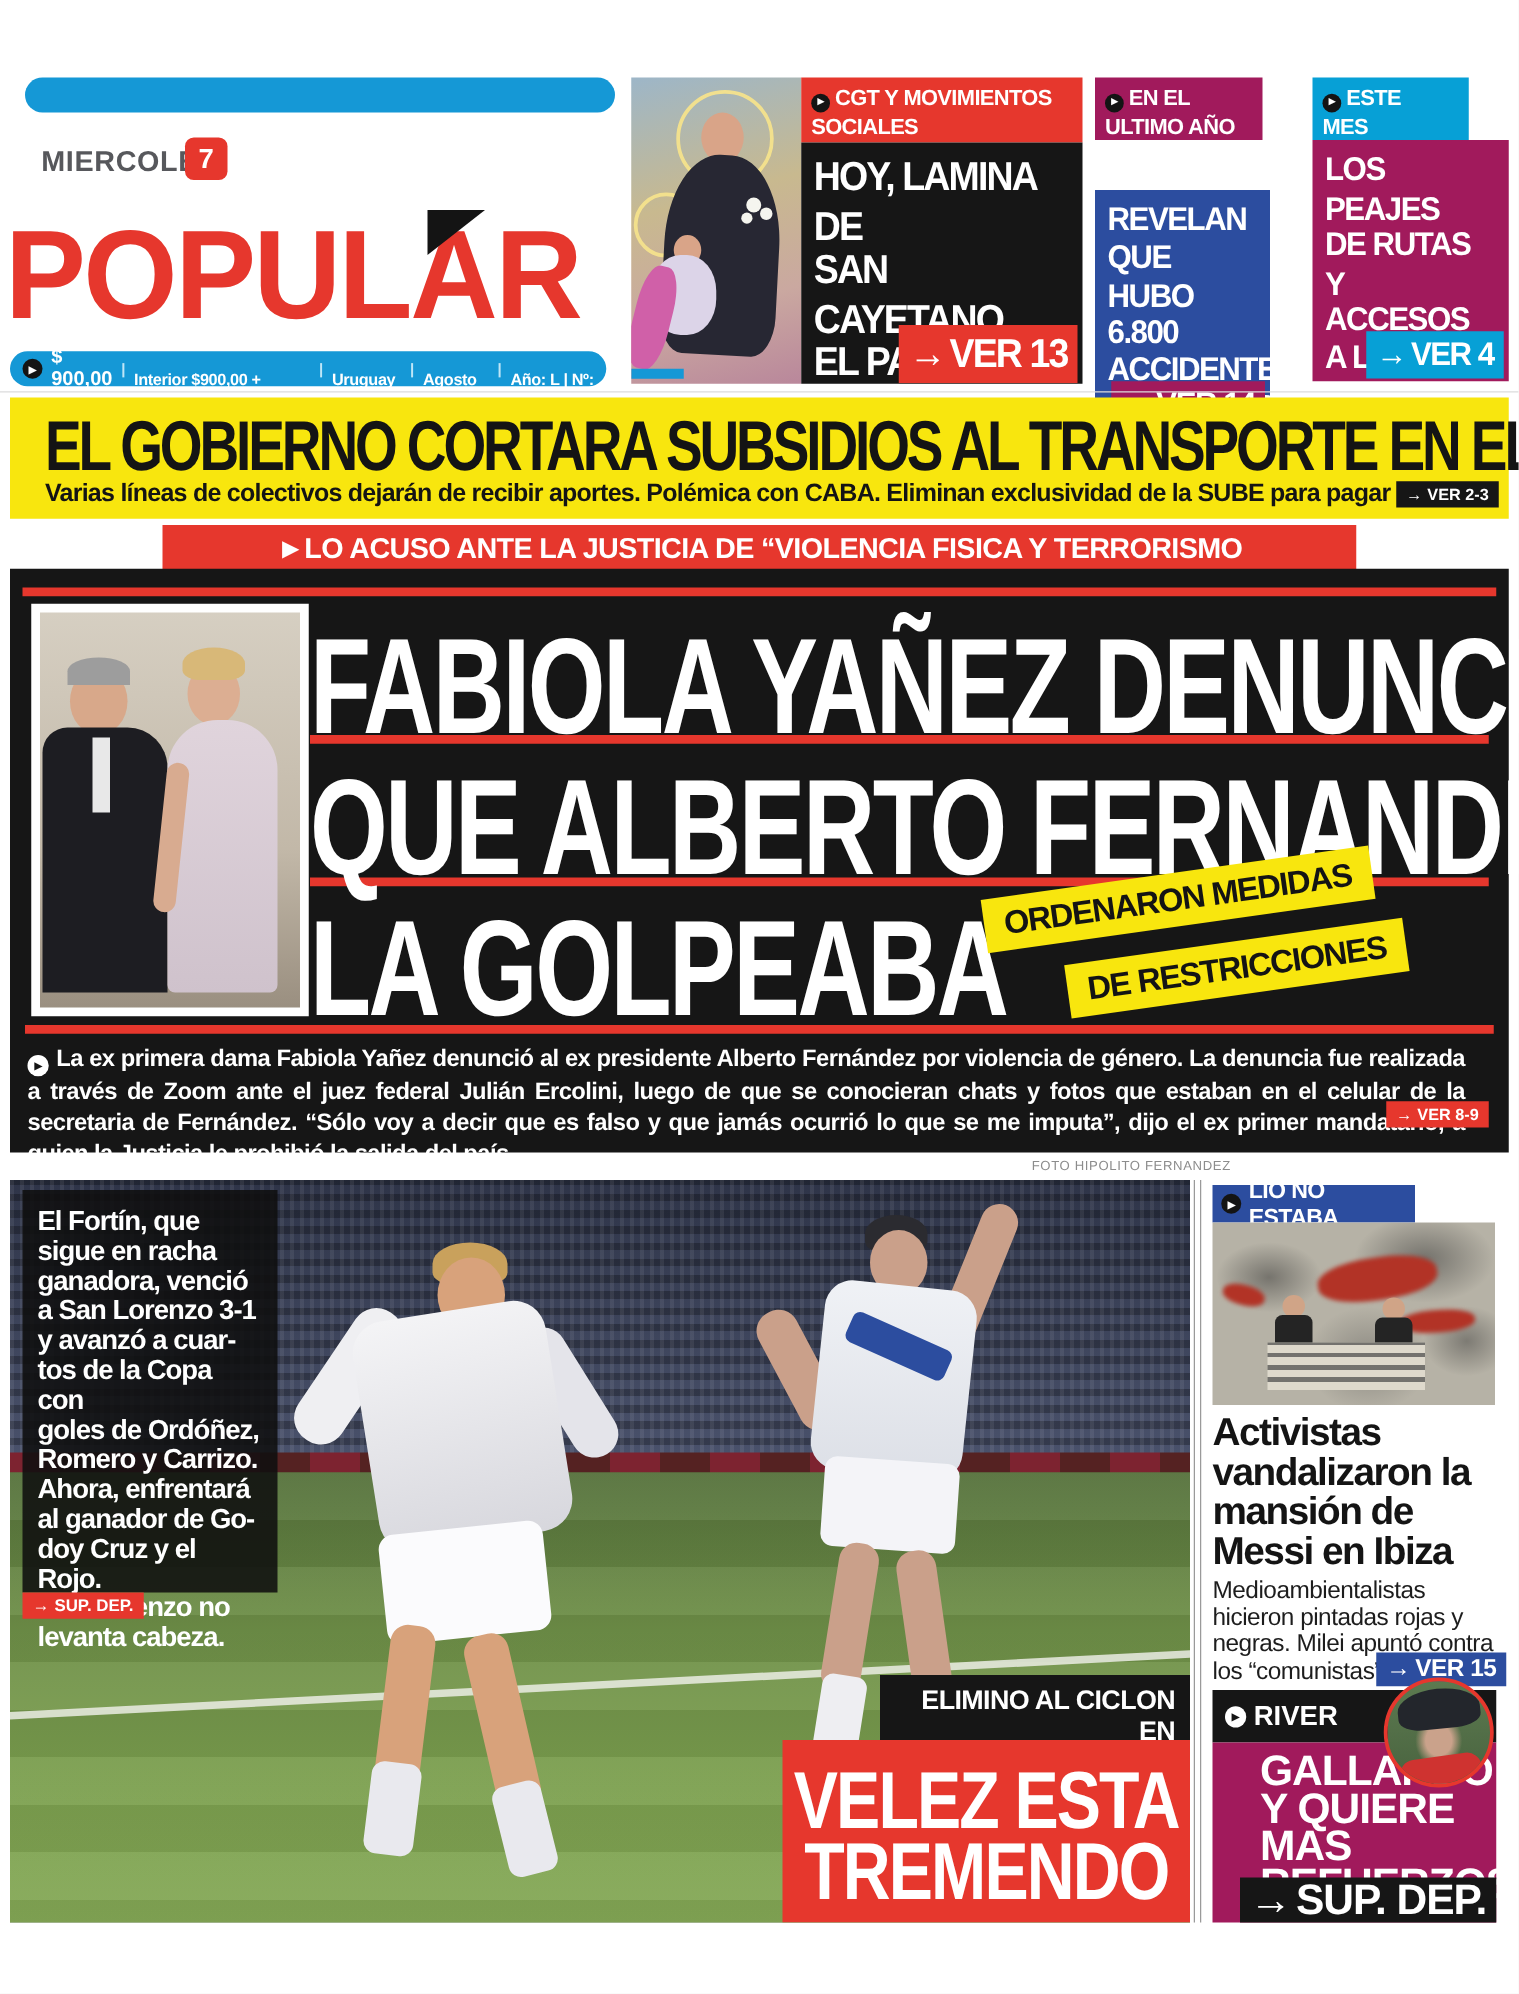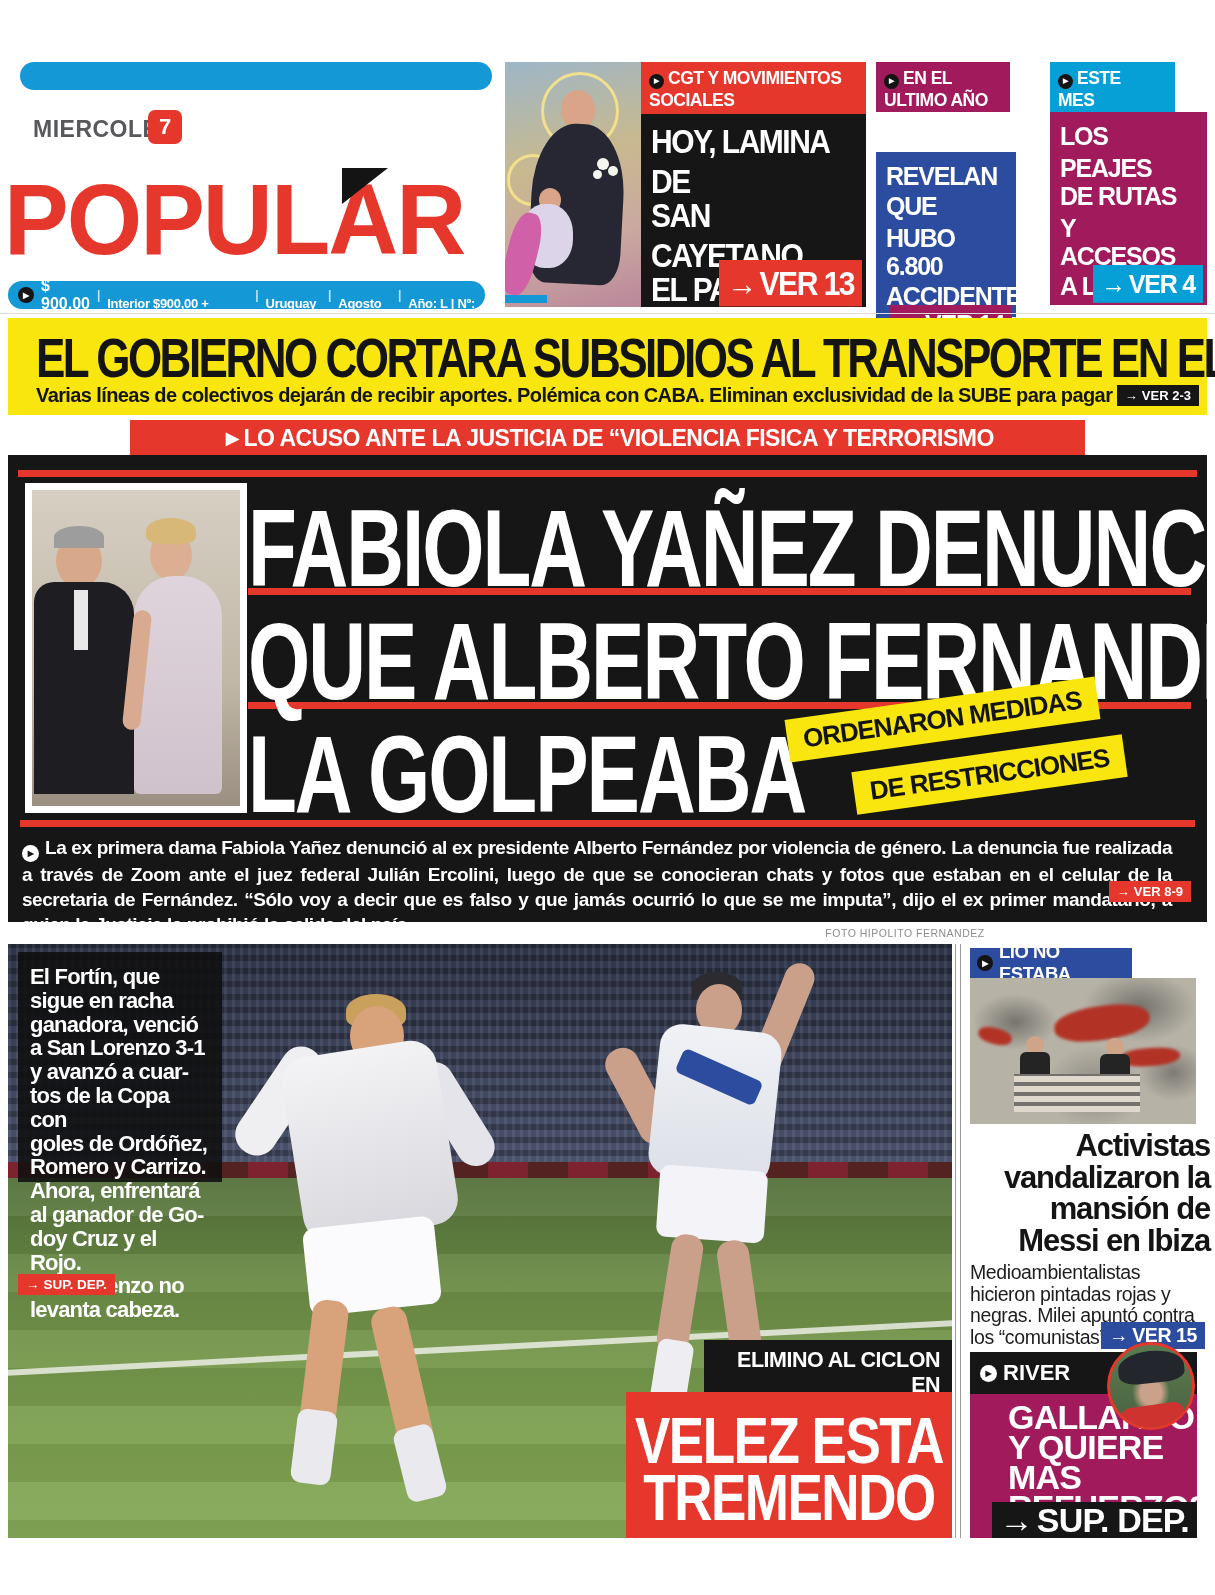--- a/index.html
+++ b/index.html
@@ -81,21 +81,21 @@
                     repeating-linear-gradient(0deg,rgba(0,0,0,0.28) 0 6px,transparent 6px 13px),
                     linear-gradient(180deg,#2e3448,#4a526c);}
   .ledboard{position:absolute;left:0;top:218px;width:100%;height:16px;
             background:repeating-linear-gradient(90deg,#7d2330 0 40px,#522 40px 80px);}
   .field{position:absolute;left:0;top:234px;width:100%;height:360px;
          background:repeating-linear-gradient(180deg,rgba(255,255,255,0.05) 0 38px,rgba(0,0,0,0.06) 38px 76px),
                     linear-gradient(180deg,#55713b,#6f9048 35%,#7ca04f 70%,#85a956);}
   .touchline{position:absolute;left:-60px;top:400px;width:1100px;height:6px;background:rgba(242,242,238,0.8);transform:rotate(-3deg);}
   .pp{position:absolute;}
   
-  .fortin-box{position:absolute;left:10px;top:8px;width:204px;height:230px;background:rgba(15,15,15,0.88);
+  .fortin-box{position:absolute;left:10px;top:8px;width:204px;height:322px;background:rgba(15,15,15,0.88);
               padding:13px 12px;box-sizing:border-box;color:#fff;font-weight:900;}
   .fortin-box div{font-size:22px;line-height:23.8px;letter-spacing:-0.8px;}
   .fortin-tag{left:10px;top:330px;font-size:13.5px;}
   .elim-kicker{position:absolute;right:0;top:396px;width:248px;background:#161616;color:#fff;text-align:right;
                padding:8px 12px;box-sizing:border-box;font-weight:900;}
   .elim-kicker div{font-size:21.5px;line-height:25px;letter-spacing:-0.5px;}
   .velez-box{position:absolute;right:0;top:448px;width:326px;height:146px;background:#e6372d;color:#fff;
              text-align:center;font-weight:900;}
   .velez-box div{font-size:53px;line-height:57px;letter-spacing:-1.5px;transform:scaleY(1.22);transform-origin:center top;}
   .vsep{left:955px;top:944px;width:4px;height:594px;border-left:1.5px solid #9a9a9a;border-right:1.5px solid #9a9a9a;}
@@ -106,21 +106,21 @@
   .g-mottle{position:absolute;inset:0;
      background:radial-gradient(60px 40px at 20% 30%,rgba(40,40,40,0.45),transparent 70%),
                 radial-gradient(80px 50px at 75% 20%,rgba(50,50,50,0.5),transparent 70%),
                 radial-gradient(70px 60px at 55% 75%,rgba(60,60,60,0.35),transparent 70%),
                 radial-gradient(50px 40px at 90% 65%,rgba(40,40,40,0.4),transparent 70%);}
   .g-splat{position:absolute;background:#b23326;border-radius:45%;filter:blur(1.5px);}
   .g-fig{position:absolute;background:#242424;border-radius:6px 6px 0 0;}
   .g-head{position:absolute;background:#d0a487;border-radius:50%;}
   .g-sign{position:absolute;background:#ded9cc;
           background-image:repeating-linear-gradient(0deg,transparent 0 6px,rgba(70,70,70,0.7) 6px 10px);}
-  .messi-headline{left:970px;top:1130px;width:240px;color:#141414;font-weight:900;text-align:right;}
+  .messi-headline{left:970px;top:1130px;width:240px;color:#141414;font-weight:900;}
   .messi-headline div{font-size:31px;line-height:31.5px;letter-spacing:-1.2px;}
   .messi-body{left:970px;top:1262px;width:240px;height:86px;color:#1d1d1d;}
   .messi-body div{font-size:19.5px;line-height:21.5px;letter-spacing:-0.4px;}
   .messi-ver{right:5px;bottom:-1px;}
   .river-box{left:970px;top:1352px;width:227px;height:186px;}
   .river-kicker{position:absolute;left:0;top:0;width:100%;height:42px;background:#161616;color:#fff;display:flex;
                 align-items:center;gap:6px;padding-left:10px;box-sizing:border-box;font-weight:900;font-size:22px;}
   .river-body{position:absolute;left:0;top:42px;width:100%;height:144px;background:#a11a5c;color:#fff;
               font-weight:900;padding:8px 10px;box-sizing:border-box;}
   .river-body div{font-size:34px;line-height:30px;letter-spacing:-0.8px;margin-left:28px;}

